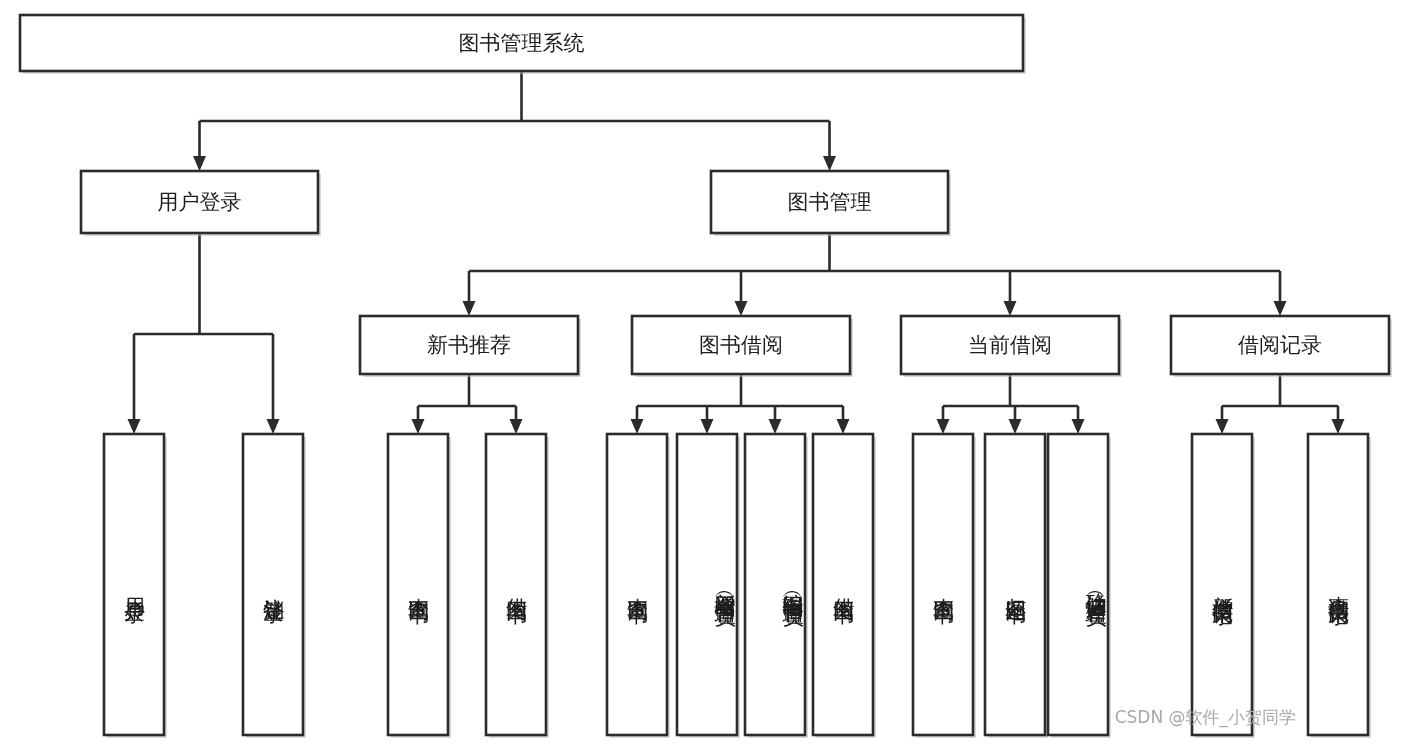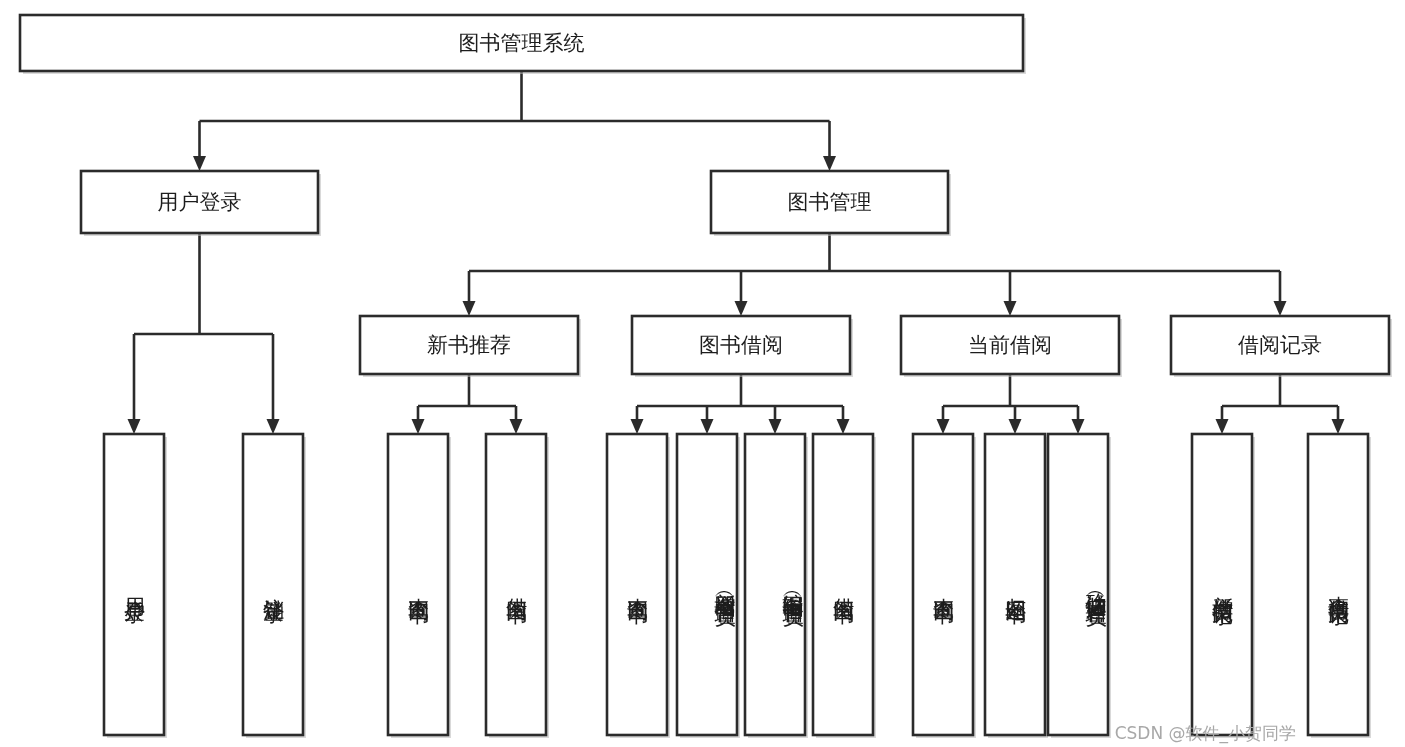--- a/index.html
+++ b/index.html
@@ -64,21 +64,21 @@
     letter-spacing: 2px;
     display: flex;
     align-items: center;
     justify-content: center;
     white-space: nowrap;
     pointer-events: none;
   }
   .watermark {
     position: absolute;
     right: 8px;
-    bottom: 2px;
+    bottom: 18px;
     font-family: "DejaVu Sans", "Liberation Sans", sans-serif;
     font-size: 17px;
     color: #a8a8a8;
     white-space: nowrap;
   }
 </style>
 </head>
 <body>
 
 <div id="diagram-root">

